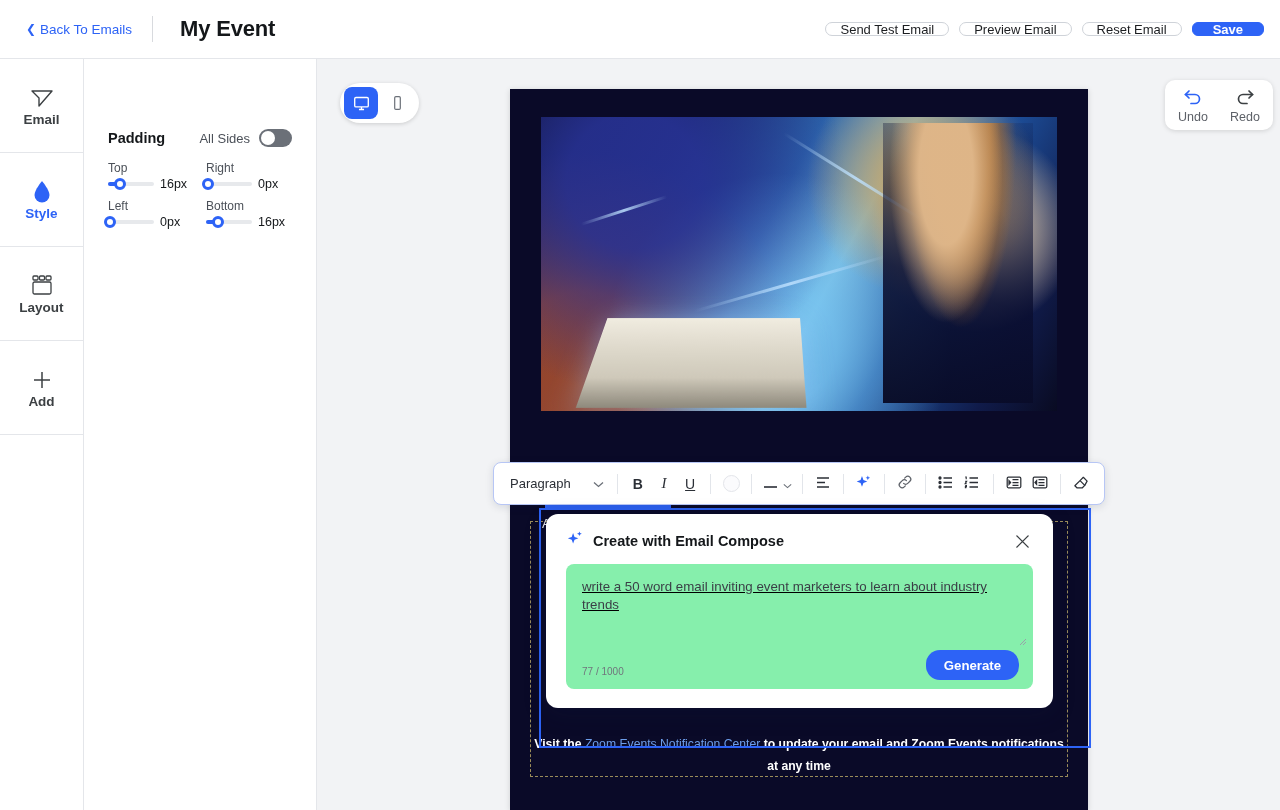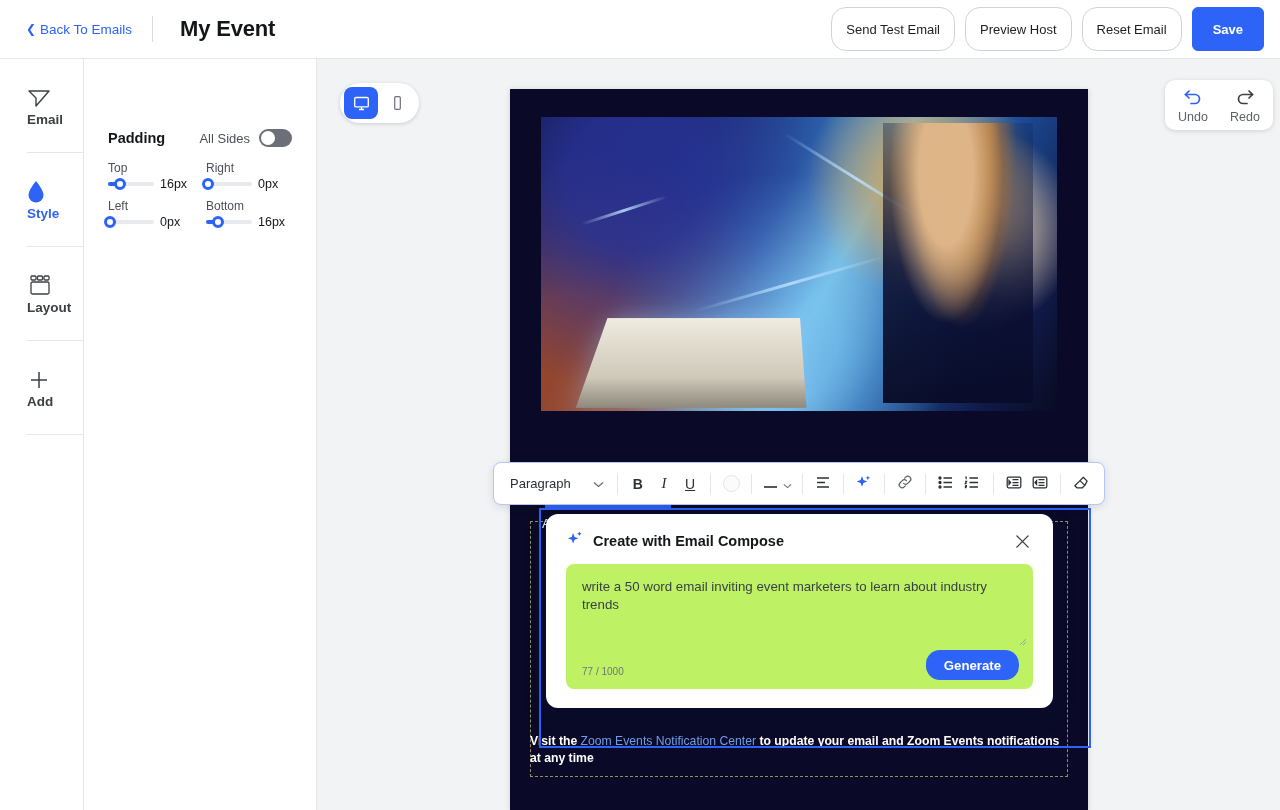--- a/index.html
+++ b/index.html
@@ -25,42 +25,41 @@
     width: 1px; height: 26px; background: #d8dade; margin-left: 20px;
   }
   .event-title {
     margin-left: 27px; font-size: 22px; font-weight: bold; color: #14171a;
     letter-spacing: -0.2px;
   }
   .topbar-actions {
     margin-left: auto; margin-right: 16px; display: flex; align-items: center; gap: 10px;
   }
   .btn {
-    height: 44px; padding: 0 14px; border-radius: 15px;
+    height: 14px; padding: 0 14px; border-radius: 15px;
     border: 1px solid #cfd3d9; background: #fff; color: #1c1e21;
     font-size: 13px; font-family: inherit; cursor: pointer;
     display: flex; align-items: center; justify-content: center;
     white-space: nowrap;
   }
   .btn-primary {
     background: #2d63f6; border-color: #2d63f6; color: #fff;
     font-weight: bold; border-radius: 6px; padding: 0 20px;
   }
 
   
   .rail {
     position: absolute; left: 0; top: 59px; width: 84px; height: 751px;
     background: #fff; border-right: 1px solid #e4e6ea;
   }
   .rail-item {
     height: 94px; display: flex; flex-direction: column;
-    justify-content: center; gap: 1px;
+    align-items: center; justify-content: center; gap: 1px;
     cursor: pointer; color: #3c4043;
     border-bottom: 1px solid #e4e6ea;
-    margin-left: 27px;
   }
   .rail-item.active { color: #2d63f6; }
   .rail-label { font-size: 13.5px; font-weight: bold; }
   .rail-icon { height: 26px; display: flex; align-items: center; }
 
   
   .panel {
     position: absolute; left: 84px; top: 59px; width: 233px; height: 751px;
     background: #fff; border-right: 1px solid #e4e6ea;
     padding: 40px 24px 0 24px;
@@ -163,21 +162,21 @@
   .hero-figure {
     position: absolute; right: 24px; top: 6px; width: 150px; height: 280px;
     background:
       radial-gradient(ellipse at 42% 18%, rgba(225,185,140,.95) 0 22%, rgba(225,185,140,0) 46%),
       radial-gradient(ellipse at 52% 8%, rgba(170,110,50,.95) 0 26%, rgba(170,110,50,0) 50%),
       linear-gradient(200deg, rgba(15,20,60,.15) 0%, rgba(10,14,48,.85) 58%, rgba(8,10,36,.95) 100%);
   }
 
   .footer-text {
     position: absolute; left: 20px; right: 20px; top: 644px;
-    color: #ffffff; font-size: 12.2px; line-height: 17px;
+    text-align: center; color: #ffffff; font-size: 12.2px; line-height: 22px;
     font-weight: bold;
   }
   .footer-text a, .footer-link { color: #6d9eeb; font-weight: normal; }
   .footer-unsub { margin-top: 3px; color: #6d9eeb; font-weight: normal; font-size: 12.2px; }
 
   .dashed-sel {
     position: absolute; left: 20px; top: 432px; width: 538px; height: 256px;
     border: 1px dashed #9a8c5a; pointer-events: none;
   }
 
@@ -221,22 +220,22 @@
     box-shadow: 0 6px 22px rgba(15,25,60,.22);
     padding: 16px 20px 16px 20px;
   }
   .ai-head { display: flex; align-items: center; gap: 9px; }
   .ai-title { font-size: 14.5px; font-weight: bold; color: #14171a; }
   .ai-close {
     margin-left: auto; width: 22px; height: 22px; cursor: pointer;
     display: flex; align-items: center; justify-content: center; color: #3c4043;
   }
   .ai-box {
-    margin-top: 12px; height: 125px; background: #bef264; border-radius: 8px;
-    position: relative; padding: 14px 16px;
+    margin-top: 12px; height: 125px; background: #86efac; border-radius: 8px;
+    position: relative; padding: 14px 16px; text-decoration: underline;
   }
   .ai-prompt { font-size: 13.3px; color: #3a3f46; line-height: 18px; }
   .ai-resize {
     position: absolute; right: 6px; top: 72px; width: 10px; height: 10px;
     color: #9aa0a8; font-size: 10px; line-height: 10px;
   }
   .ai-count {
     position: absolute; left: 16px; bottom: 12px; font-size: 10px; color: #70757c;
   }
   .ai-generate {
@@ -251,21 +250,21 @@
 
 <div class="topbar">
   <div class="back-link">
     <span class="back-chevron">❮</span>
     <span>Back To Emails</span>
   </div>
   <div class="topbar-divider"></div>
   <div class="event-title">My Event</div>
   <div class="topbar-actions">
     <button class="btn">Send Test Email</button>
-    <button class="btn">Preview Host</button>
+    <button class="btn">Preview Email</button>
     <button class="btn">Reset Email</button>
     <button class="btn btn-primary">Save</button>
   </div>
 </div>
 
 <div class="rail">
 
   <div class="rail-item">
     <span class="rail-icon">
       <svg width="24" height="22" viewBox="0 0 24 22" fill="none" stroke="currentColor" stroke-width="1.4">

